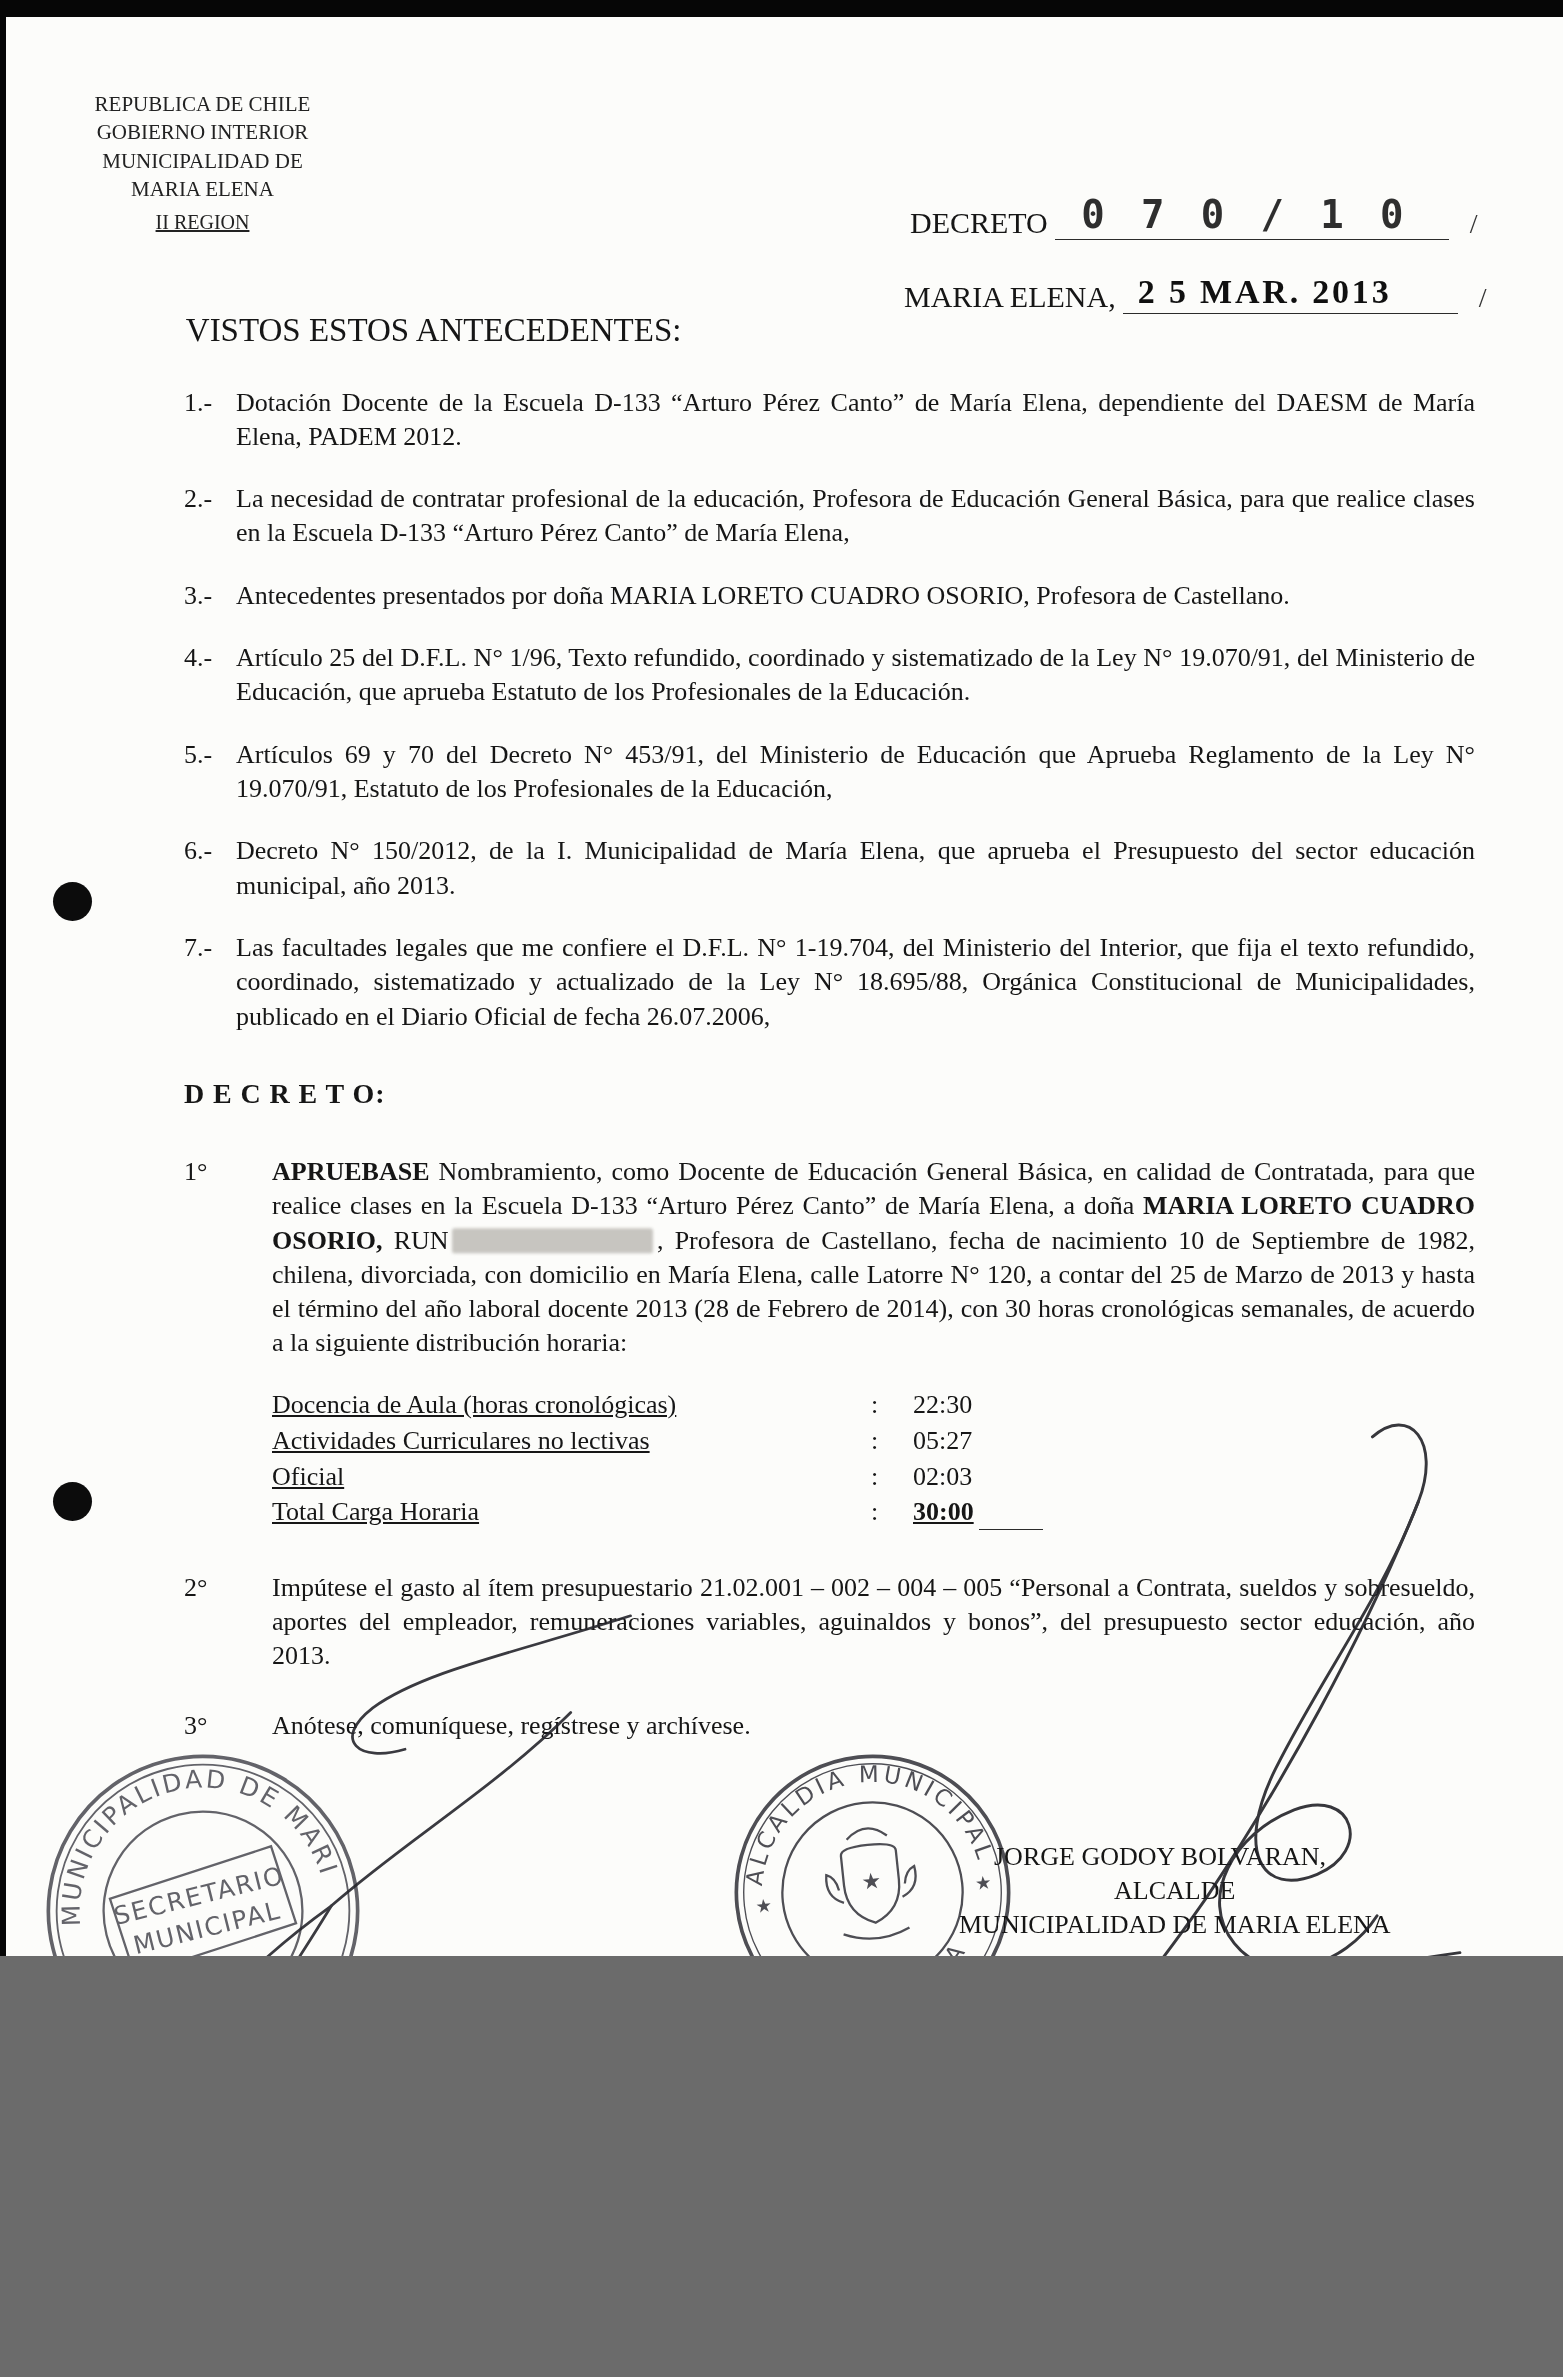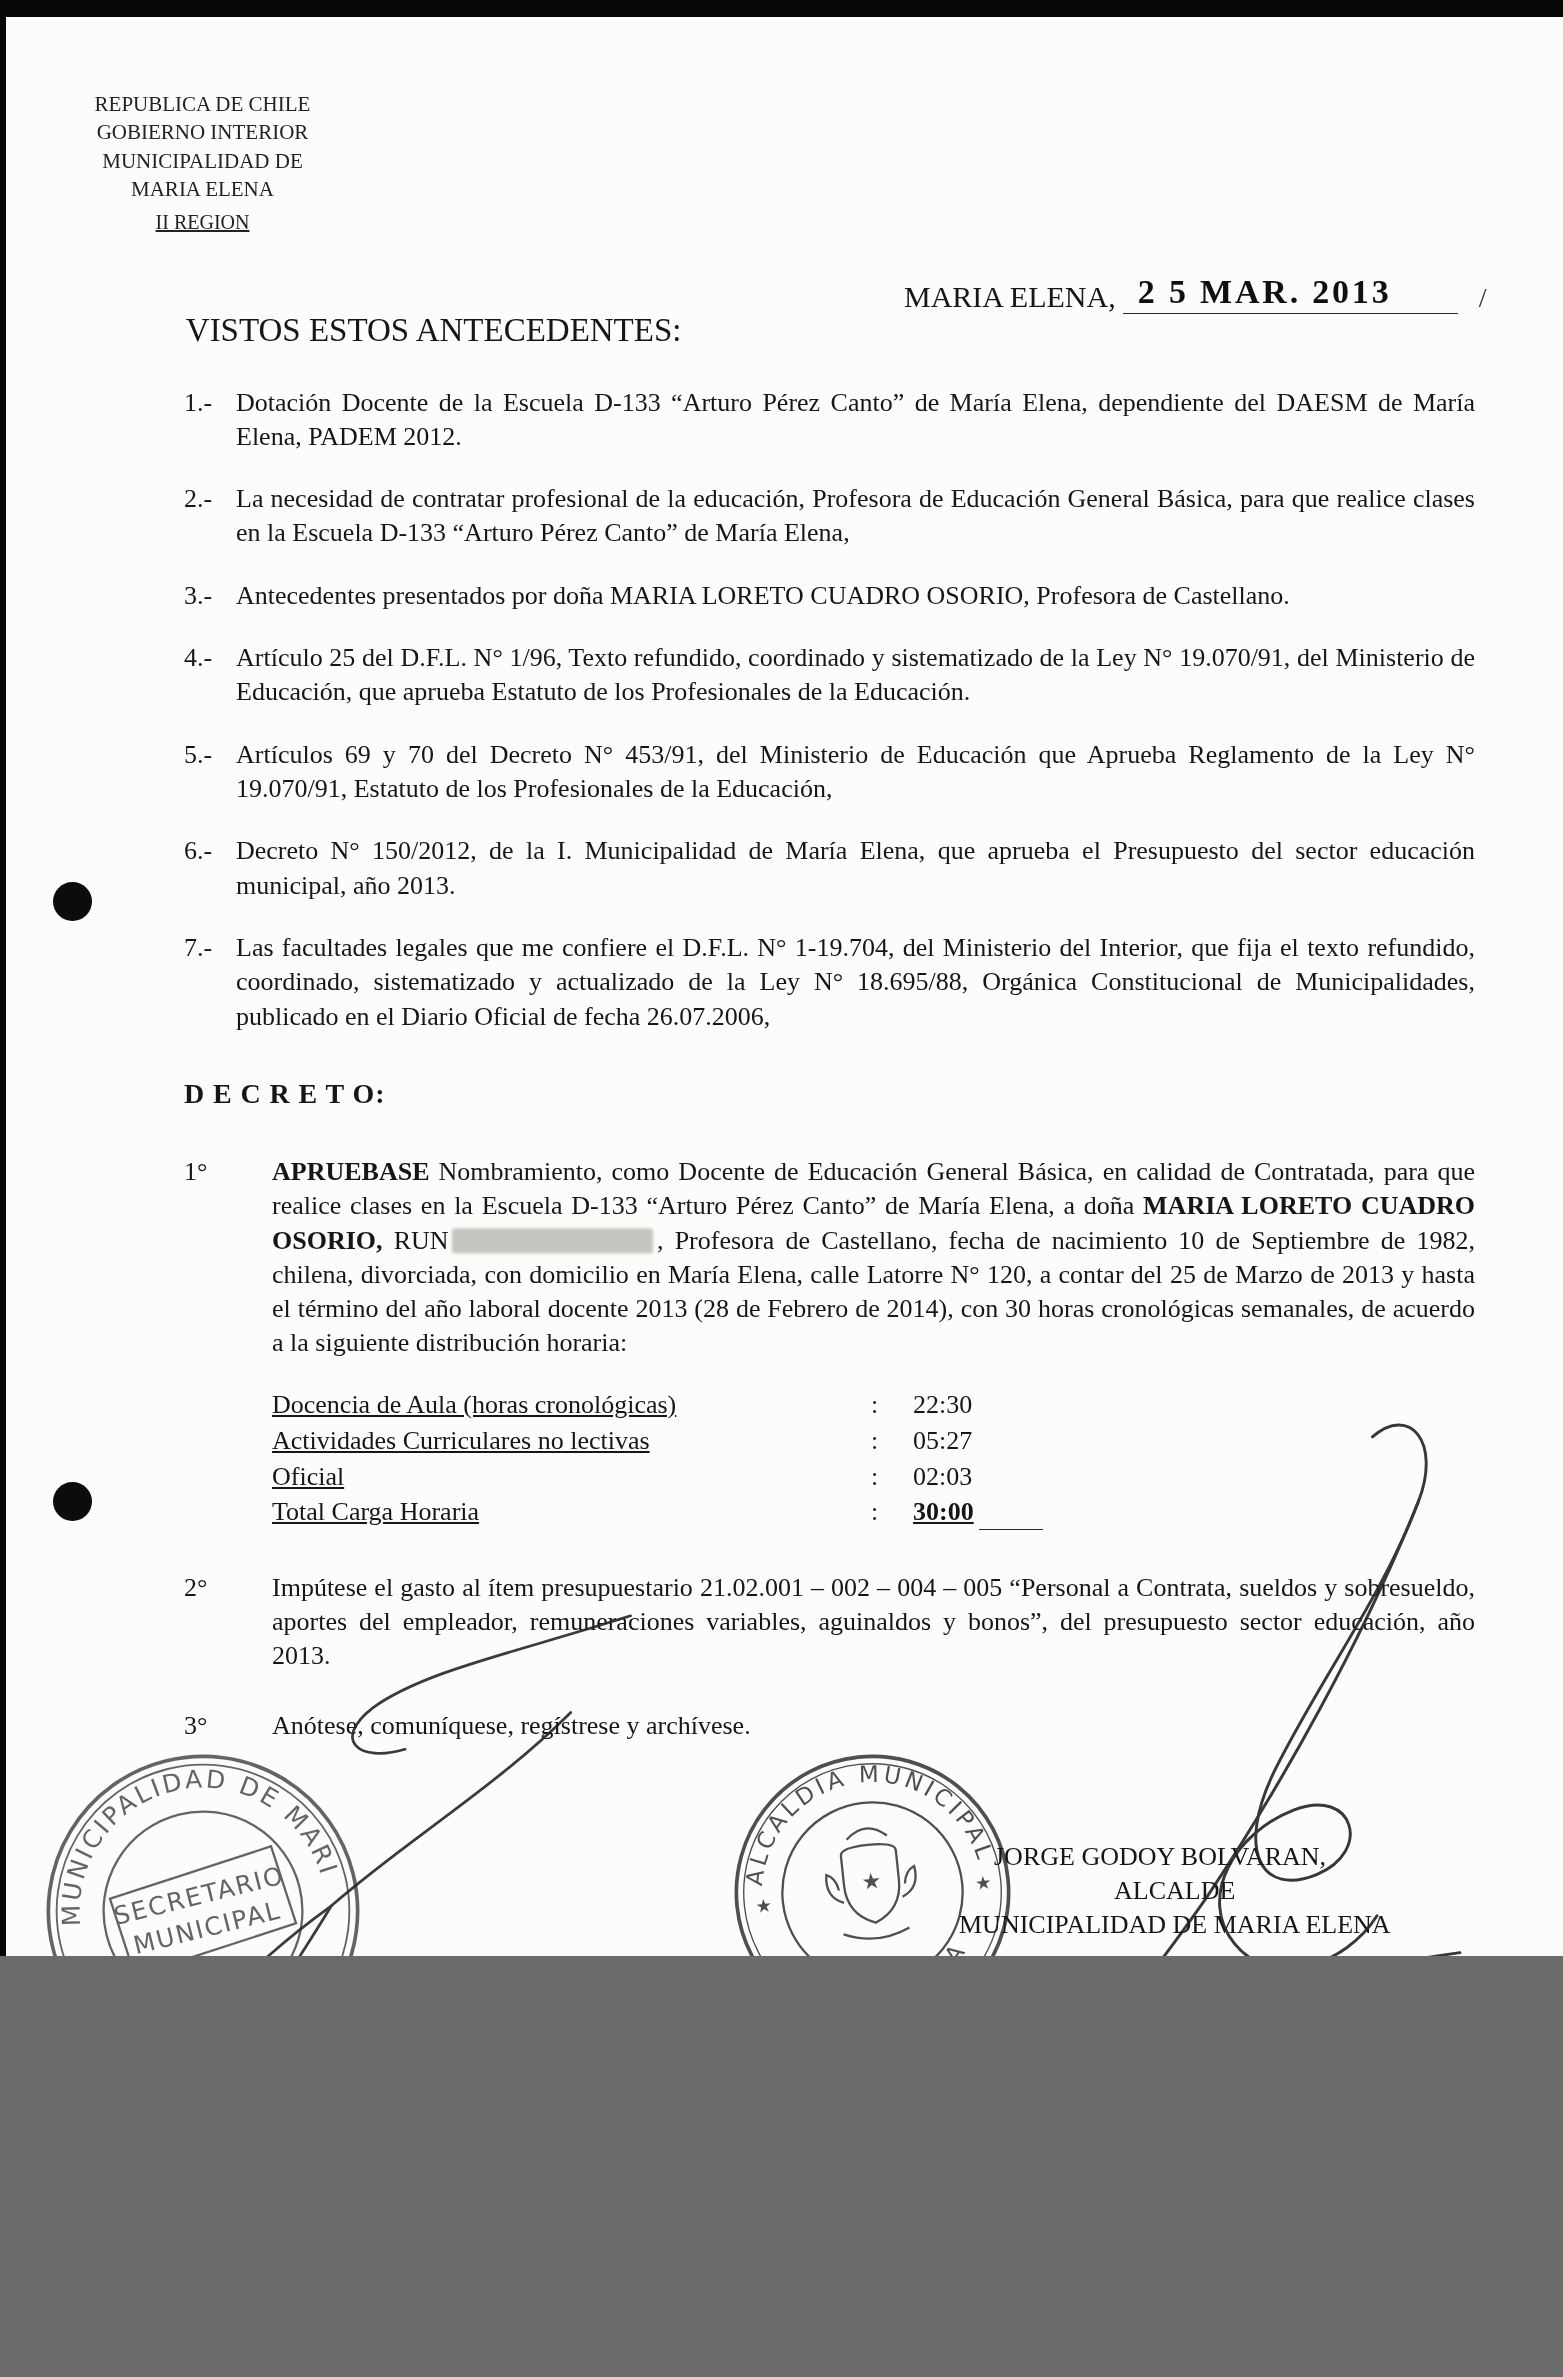--- a/index.html
+++ b/index.html
@@ -93,20 +93,25 @@
   <div class="edge-mark"></div>
 
   <div class="letterhead">
     <div>REPUBLICA DE CHILE</div>
     <div>GOBIERNO INTERIOR</div>
     <div>MUNICIPALIDAD DE</div>
     <div>MARIA ELENA</div>
     <div><span class="region">II REGION</span></div>
   </div>
 
+  <div class="decreto-row">
+    <span>DECRETO</span>
+    <span class="decreto-fill"><span class="decreto-number">0 7 0 / 1 0</span></span>
+    <span class="tick">/</span>
+  </div>
   <div class="date-row">
     <span>MARIA ELENA,</span>
     <span class="date-fill"><span class="date-stamp">2 5 MAR. 2013</span></span>
     <span class="tick">/</span>
   </div>
 
   <div class="main">
     <div class="vistos-title">VISTOS ESTOS ANTECEDENTES:</div>
 
     <div class="ant">

